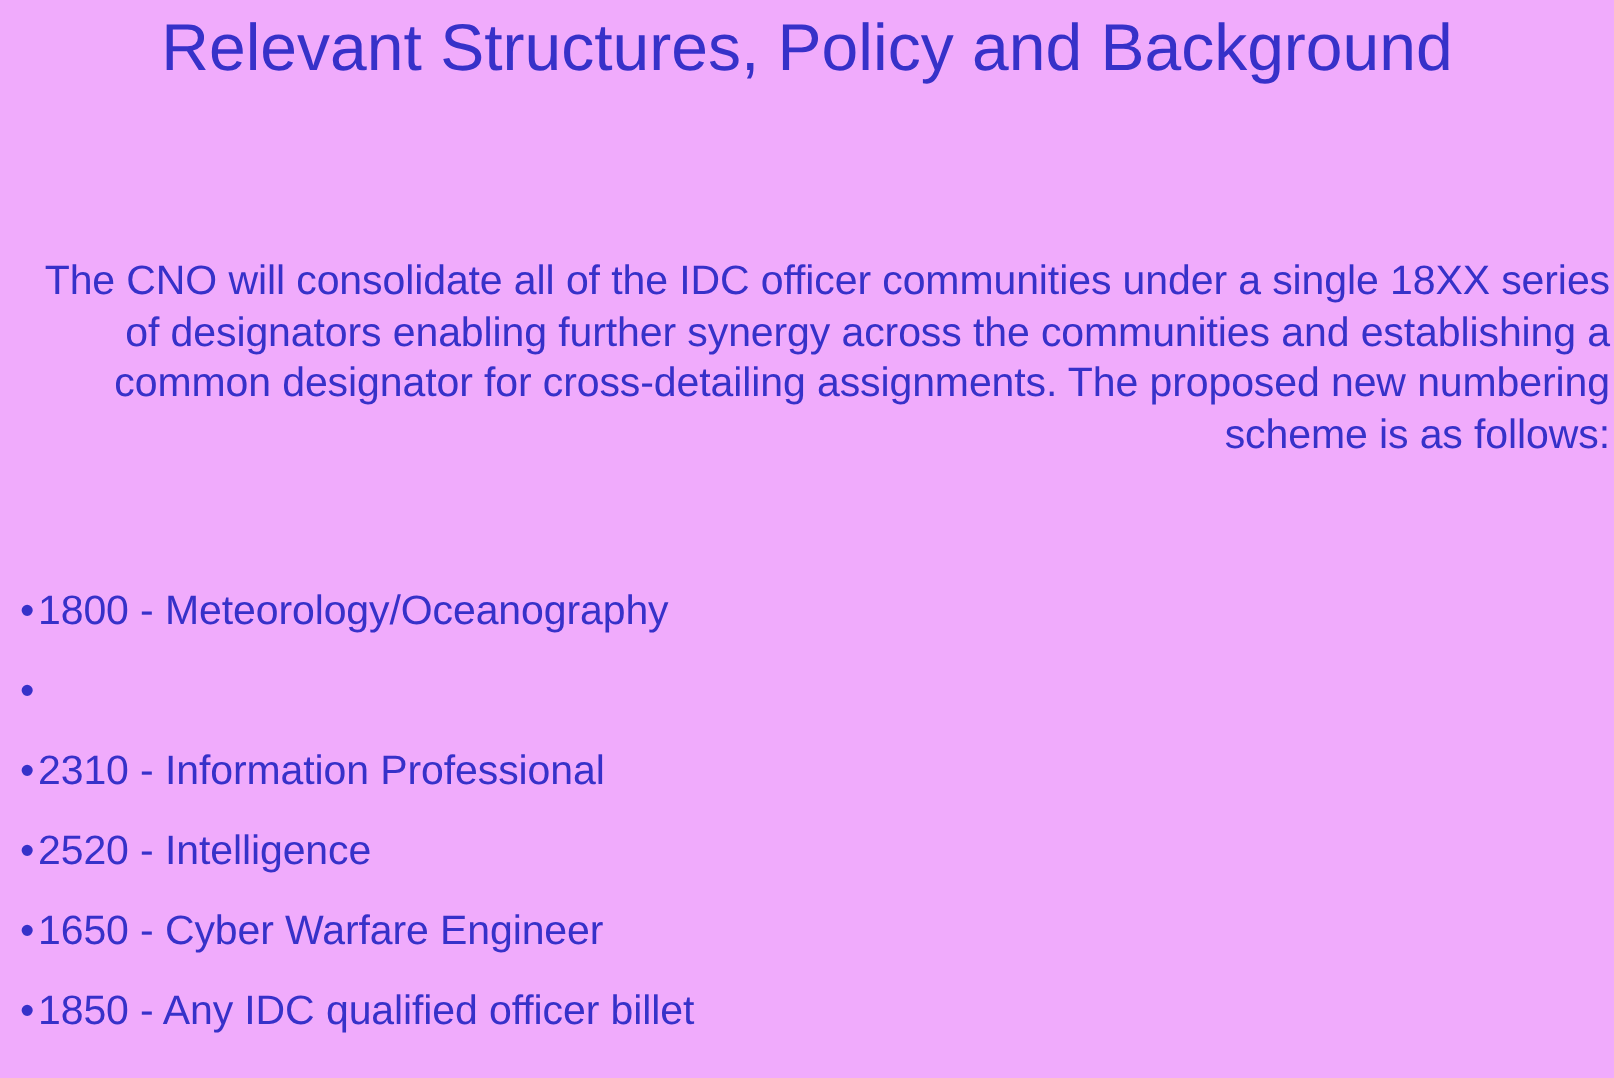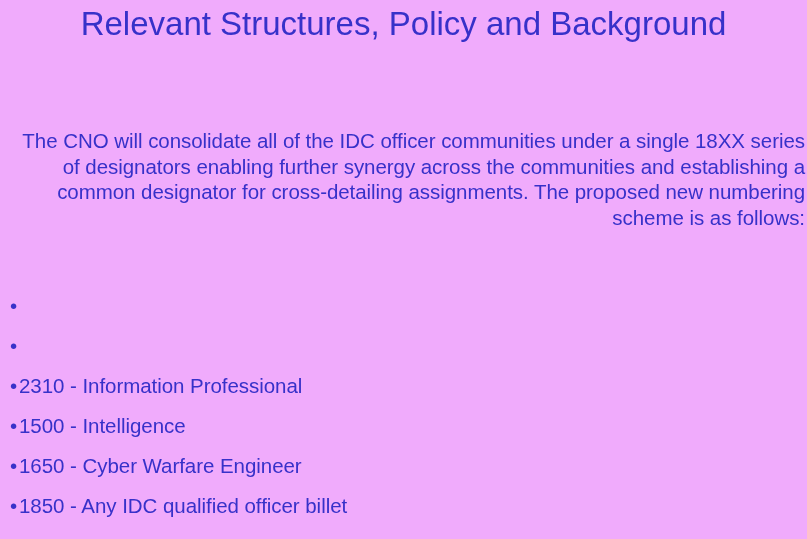--- a/index.html
+++ b/index.html
@@ -85,31 +85,32 @@
 
   <div class="slide-title">Relevant Structures, Policy and Background</div>
 
   <div class="body-block">
     <div class="body-paragraph"> The CNO will consolidate all of the IDC officer communities under a single 18XX series of designators enabling further synergy across the communities and establishing a common designator for cross-detailing assignments. The proposed new numbering scheme is as follows:</div>
   </div>
 
   <ul class="bullet-list">
     <li class="bullet-item">
       <span class="bullet-marker">•</span>
+      <span class="bullet-text">1800 - Meteorology/Oceanography</span>
     </li>
     <li class="bullet-item">
       <span class="bullet-marker">•</span>
     </li>
     <li class="bullet-item">
       <span class="bullet-marker">•</span>
       <span class="bullet-text">2310 - Information Professional</span>
     </li>
     <li class="bullet-item">
       <span class="bullet-marker">•</span>
-      <span class="bullet-text">1500 - Intelligence</span>
+      <span class="bullet-text">2520 - Intelligence</span>
     </li>
     <li class="bullet-item">
       <span class="bullet-marker">•</span>
       <span class="bullet-text">1650 - Cyber Warfare Engineer</span>
     </li>
     <li class="bullet-item">
       <span class="bullet-marker">•</span>
       <span class="bullet-text">1850 - Any IDC qualified officer billet</span>
     </li>
   </ul>

